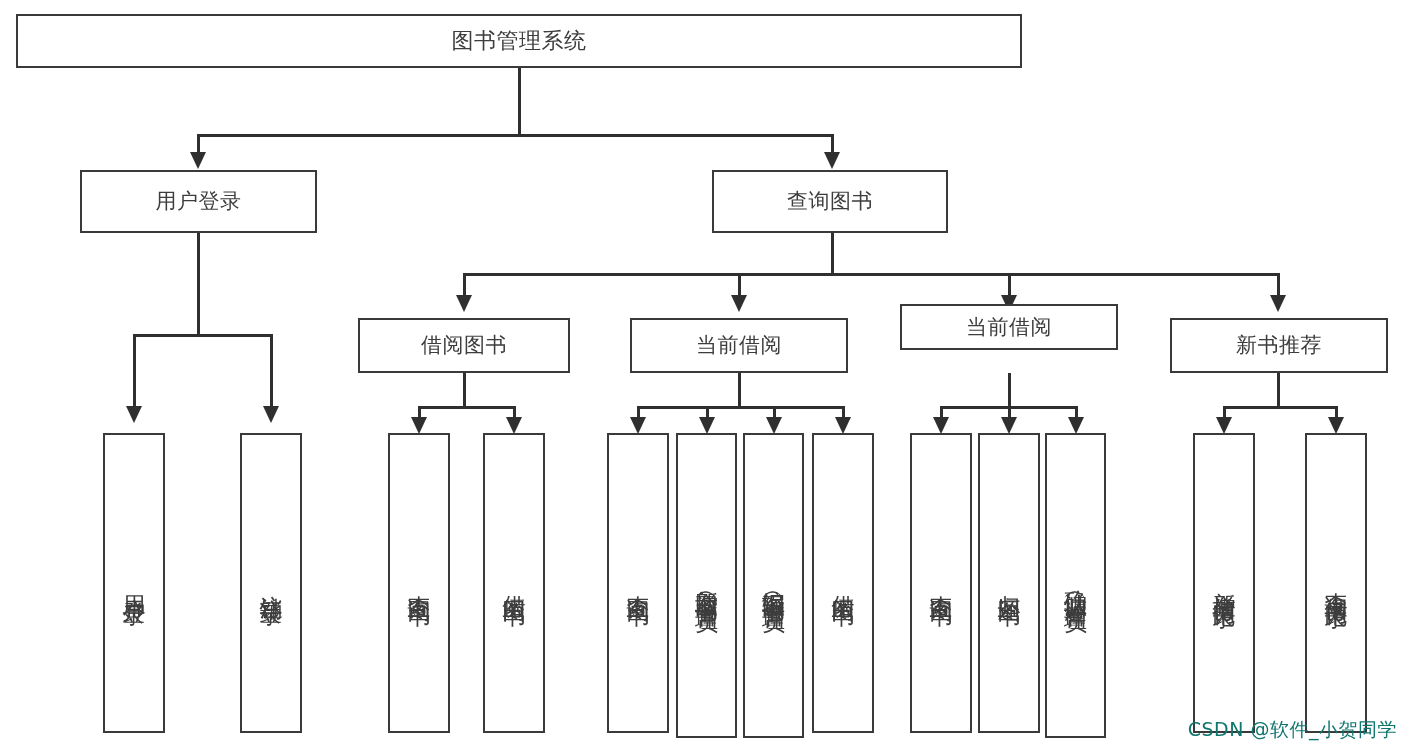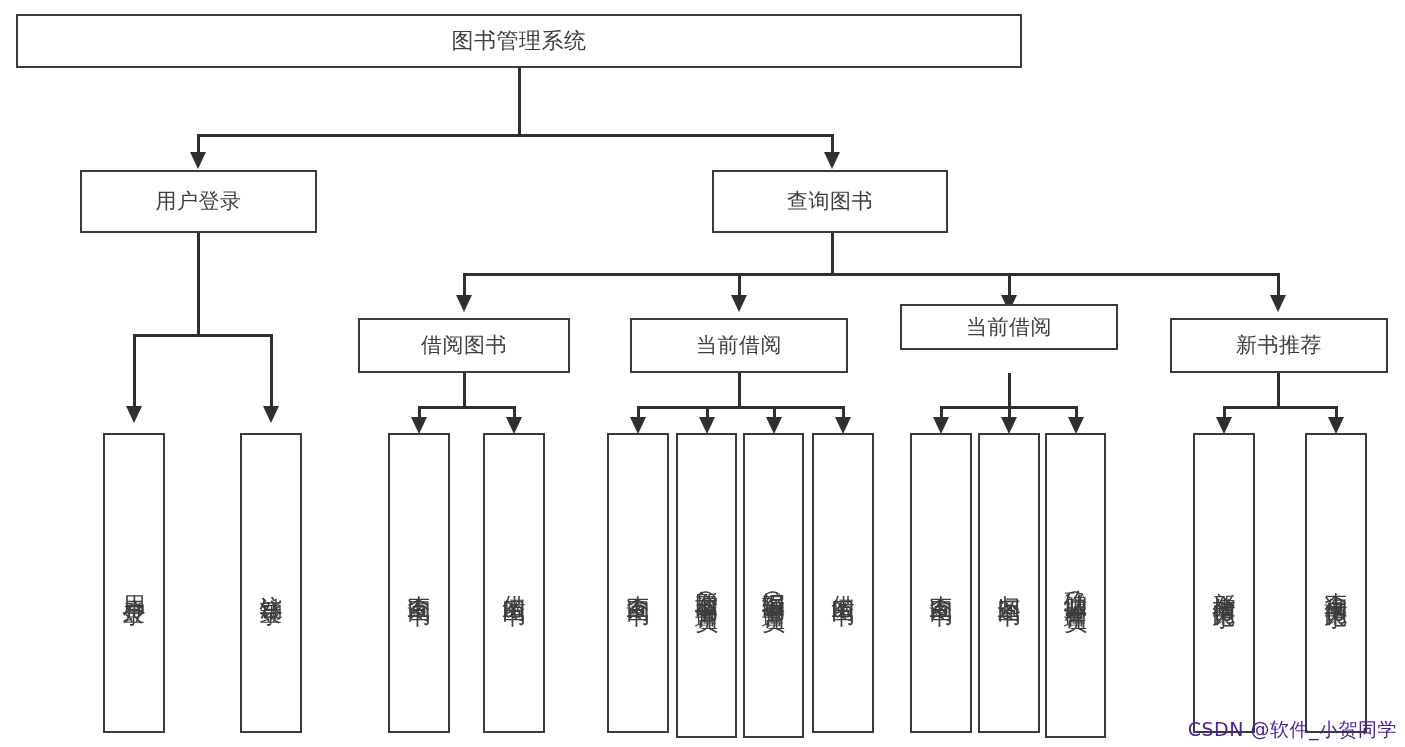--- a/index.html
+++ b/index.html
@@ -69,21 +69,21 @@
     border-left:8px solid transparent;
     border-right:8px solid transparent;
     border-top:17px solid #2f2f2f;
   }
   
   #watermark{
     position:absolute;
     right:8px;
     bottom:4px;
     font-size:19px;
-    color:#4c1d95;
+    color:#0f766e;
     letter-spacing:0.5px;
     white-space:nowrap;
     pointer-events:none;
   }
 </style>
 </head>
 <body>
 
 <div id="canvas">
 

